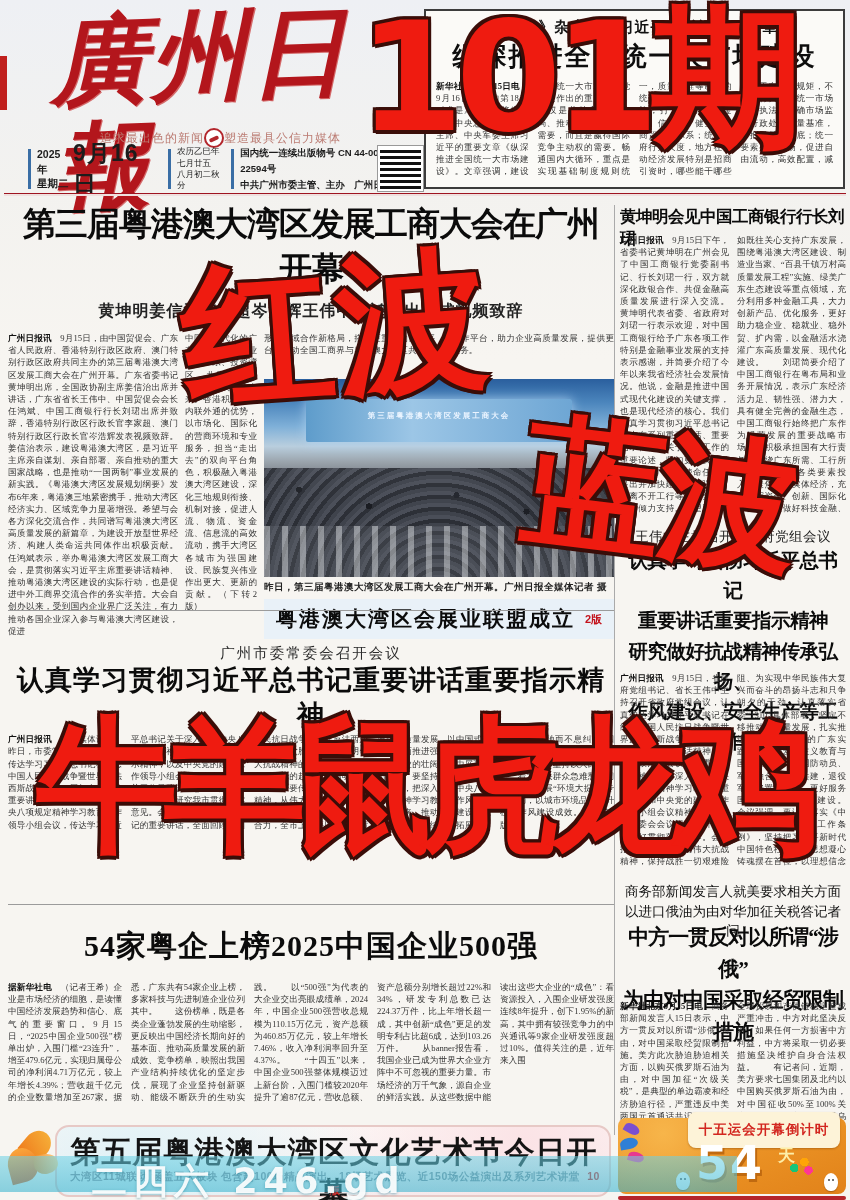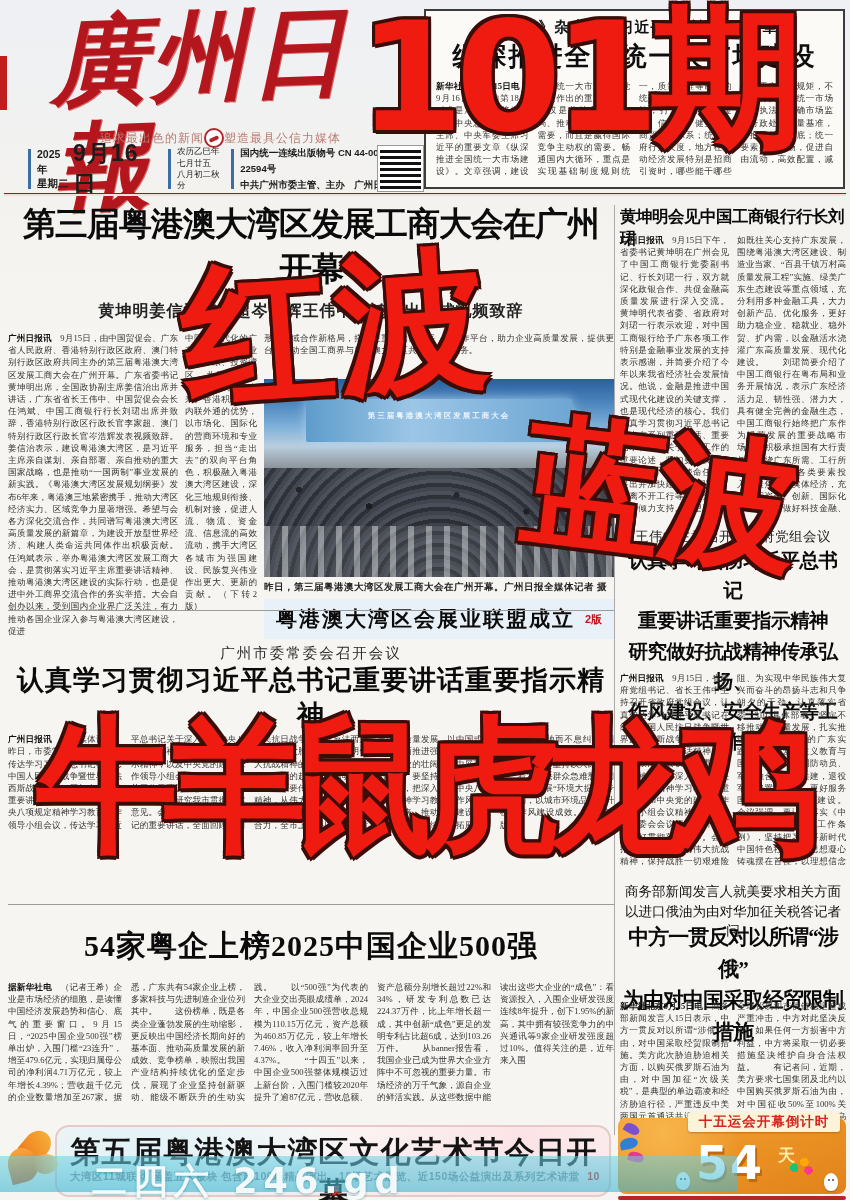--- a/index.html
+++ b/index.html
@@ -119,22 +119,22 @@
      line-height:1.45;}
   #rc-headline { top:922px; text-align:center; font-size:21px; font-weight:900; color:#0a0a0a;
      line-height:1.5; letter-spacing:-1px;}
   #rc-body { top:1000px; column-count:2; column-gap:8px; height:130px; overflow:hidden;}
 
   
   #countdown { left:618px; top:1118px; width:228px; height:76px; border-radius:8px;
      background:radial-gradient(circle at 20% 20%, #f7b54a, transparent 40%),
         linear-gradient(160deg,#f2a237 0%,#e98f22 60%,#e1821a 100%);
      overflow:visible; }
-  #cd-pill { position:absolute; right:6px; top:-6px; width:152px; height:20px; background:#fdf3d8;
-     border-radius:3px; display:flex; align-items:center; justify-content:center;
+  #cd-pill { position:absolute; right:6px; top:-6px; width:152px; height:36px; background:#fdf3d8;
+     border-radius:8px; display:flex; align-items:center; justify-content:center;
      font-size:13.5px; font-weight:900; color:#d2261f; letter-spacing:1px;
      box-shadow:0 1px 2px rgba(120,60,0,.4); font-family:"Liberation Sans",sans-serif;}
   #cd-num { position:absolute; left:78px; top:18px; font-size:46px; font-weight:900; color:#fff;
      font-family:"DejaVu Sans",sans-serif; text-shadow:2px 3px 0 #c06a10; letter-spacing:2px;}
   #cd-unit { position:absolute; left:160px; top:26px; font-size:17px; font-weight:900; color:#fdeea8;}
   .streamer { position:absolute; border-radius:50% 50% 50% 0; }
   #cd-fire { position:absolute; right:28px; bottom:14px; width:34px; height:30px;
      background:
       radial-gradient(circle 6px at 30% 60%, #2bbd7e 70%, transparent 71%),
       radial-gradient(circle 6px at 60% 40%, #f5a623 70%, transparent 71%),

